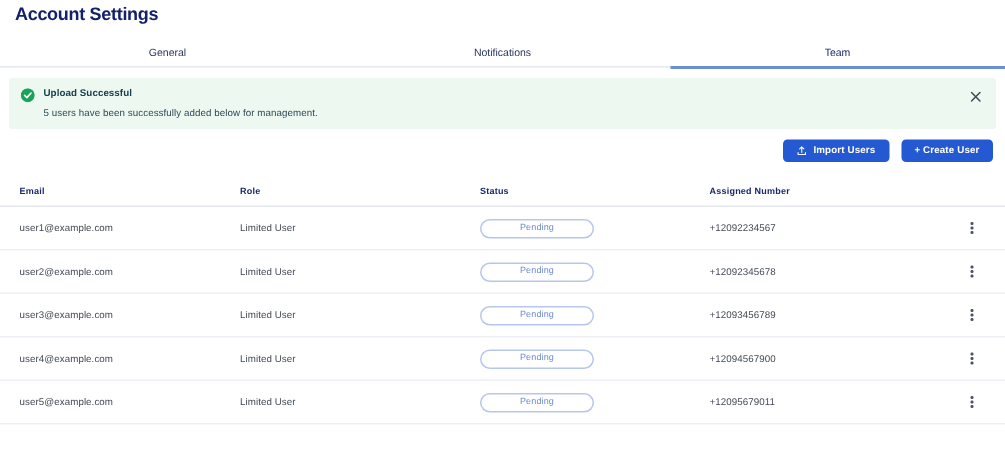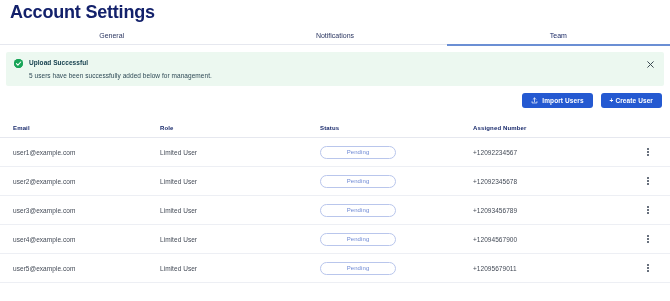--- a/index.html
+++ b/index.html
@@ -22,21 +22,21 @@
     width: 670px;
     height: 301px;
     background: #ffffff;
   }
 
   
   .page-title {
     position: absolute;
     left: 10px;
     top: 2px;
-    font-size: 18px;
+    font-size: 12px;
     font-weight: bold;
     letter-spacing: -0.2px;
     color: #13216b;
   }
 
   
   .tabs {
     position: absolute;
     left: 0;
     top: 26px;

